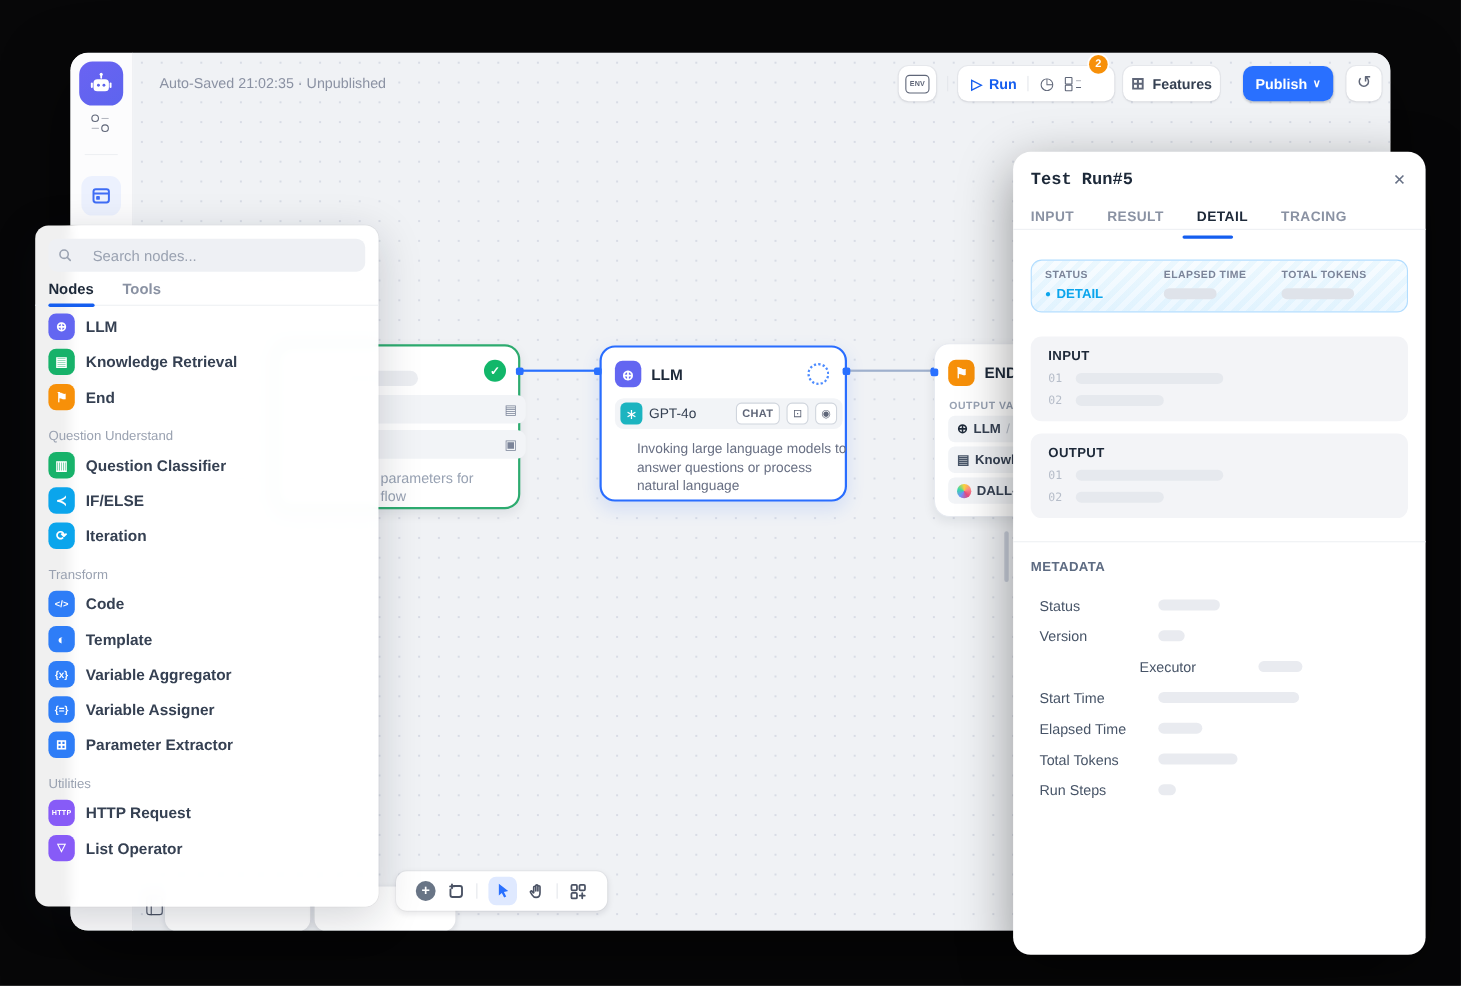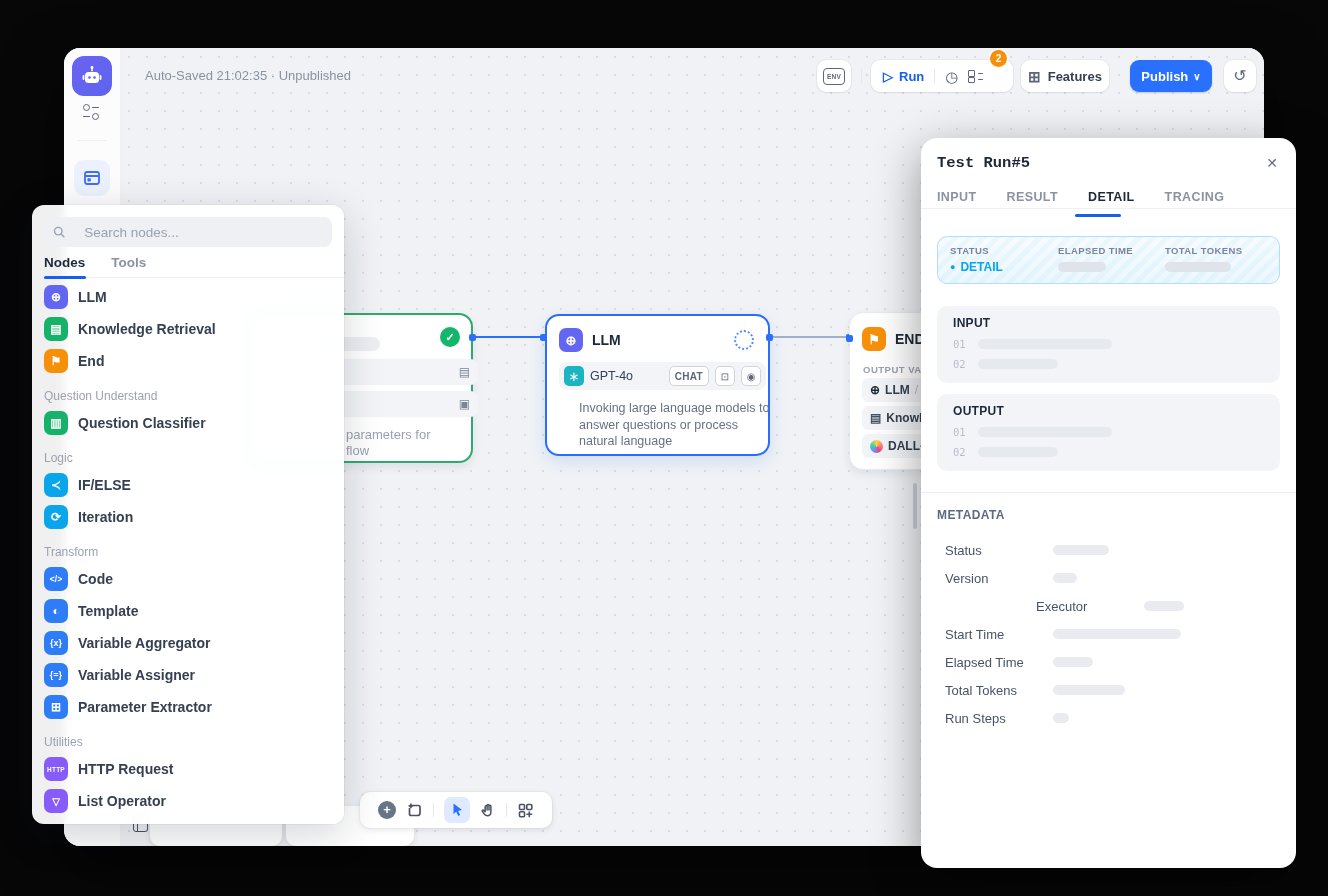--- a/index.html
+++ b/index.html
@@ -340,21 +340,20 @@
     </div>
 
     <div class="nsec">Question Understand</div>
     <div class="nitem">
       <span class="nicon ic-green">
           <i>▥</i>
         </span>
       <span class="nlabel">Question Classifier</span>
     </div>
 
-    <div class="nsec">Logic</div>
     <div class="nitem">
       <span class="nicon ic-cyan">
           <i>≺</i>
         </span>
       <span class="nlabel">IF/ELSE</span>
     </div>
     <div class="nitem">
       <span class="nicon ic-cyan">
           <i>⟳</i>
         </span>

